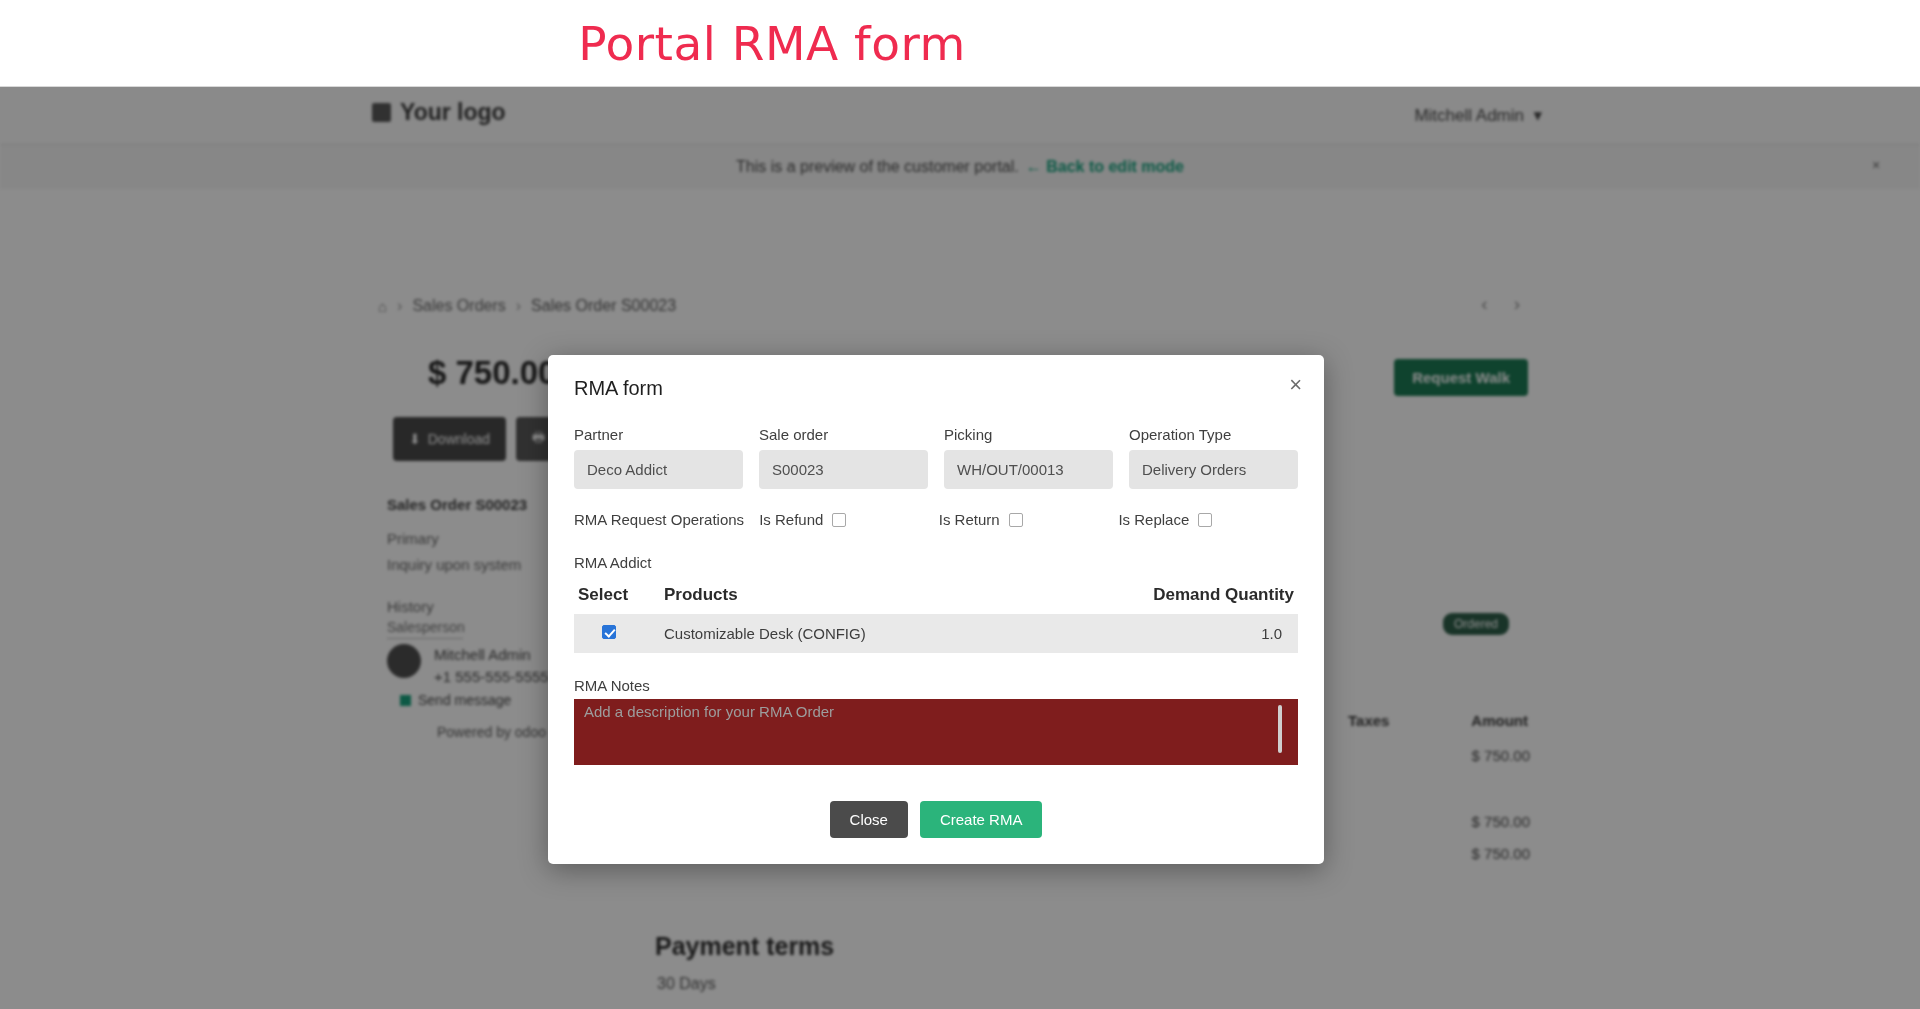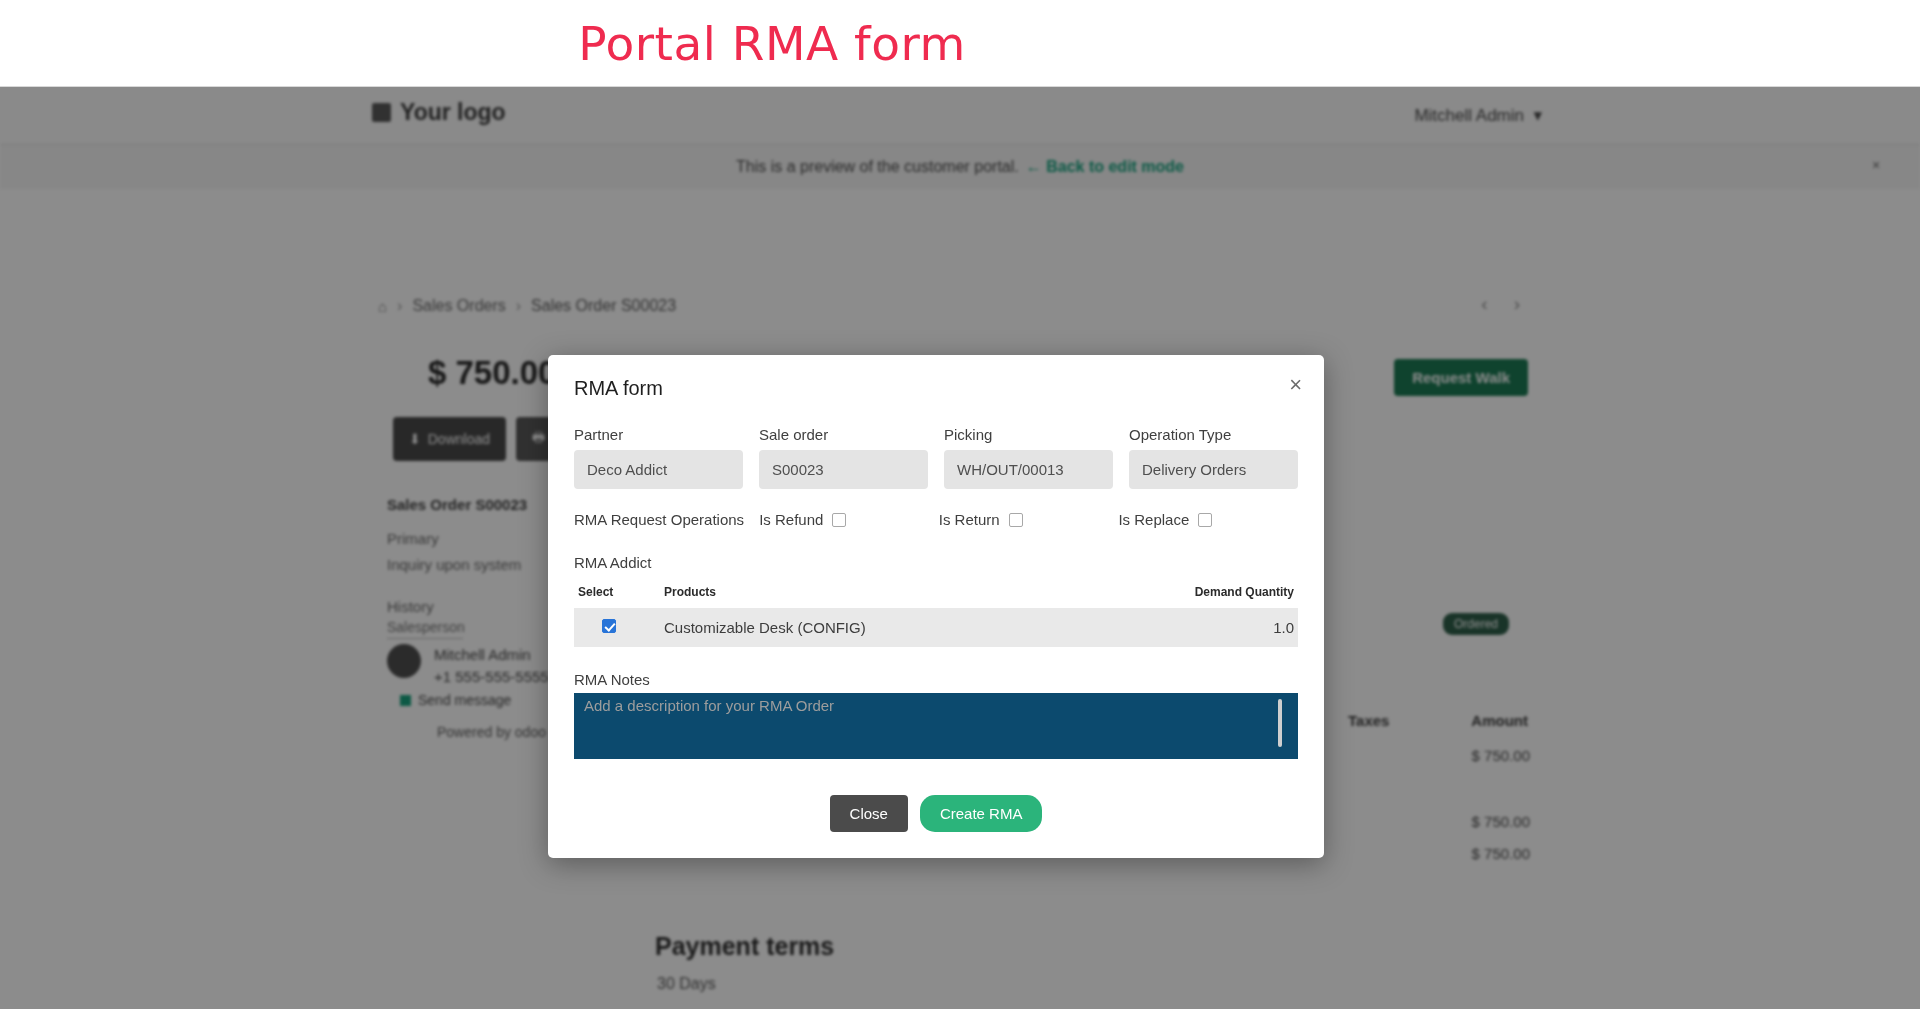--- a/index.html
+++ b/index.html
@@ -373,54 +373,54 @@
   }
 
   .lines-label {
     font-size: 15px;
     color: #3f3f3f;
     margin-top: 26px;
     margin-bottom: 8px;
   }
   .lines-tbl { width: 100%; border-collapse: collapse; }
   .lines-tbl th {
-    font-size: 12px;
+    font-size: 17px;
     font-weight: 700;
     color: #2b2b2b;
     padding: 6px 4px 9px 4px;
     text-align: left;
   }
   .lines-tbl th.c-sel { width: 86px; }
   .lines-tbl th.c-qty { text-align: right; width: 170px; }
   .lines-tbl td {
     font-size: 15px;
     color: #3d3d3d;
     padding: 11px 4px;
     background: #e9e9e9;
   }
   .lines-tbl td.c-sel { padding-left: 28px; }
-  .lines-tbl td.c-qty { text-align: right; padding-right: 4px; }
+  .lines-tbl td.c-qty { text-align: right; padding-right: 16px; }
 
   .notes-label {
     font-size: 15px;
     color: #3f3f3f;
     margin-top: 24px;
     margin-bottom: 5px;
   }
   .notes-area {
     width: 100%;
     height: 66px;
     border: none;
     resize: none;
     outline: none;
     font-size: 15px;
     color: #9a9a9a;
     font-family: "Liberation Sans", sans-serif;
     padding: 4px 10px;
-    background: #0c4a6e;
+    background: #7f1d1d;
     overflow: hidden;
   }
   .notes-area::placeholder { color: #9d9d9d; }
   .notes-scroll {
     position: absolute;
     right: 16px;
     width: 4px;
     height: 48px;
     background: #cfcfcf;
     border-radius: 2px;
@@ -434,21 +434,21 @@
   }
   .btn {
     font-size: 15px;
     border-radius: 4px;
     padding: 10px 20px;
     border: none;
     cursor: pointer;
     font-family: "Liberation Sans", sans-serif;
   }
   .btn-close { background: #4b4b4b; color: #ffffff; }
-  .btn-create { background: #2bb47b; color: #ffffff; border-radius: 15px; }
+  .btn-create { background: #2bb47b; color: #ffffff; }
 </style>
 </head>
 <body>
 
 <div class="slide-title-bar">
   <div class="slide-title">Portal RMA form</div>
 </div>
 
 <div class="shot">
 

